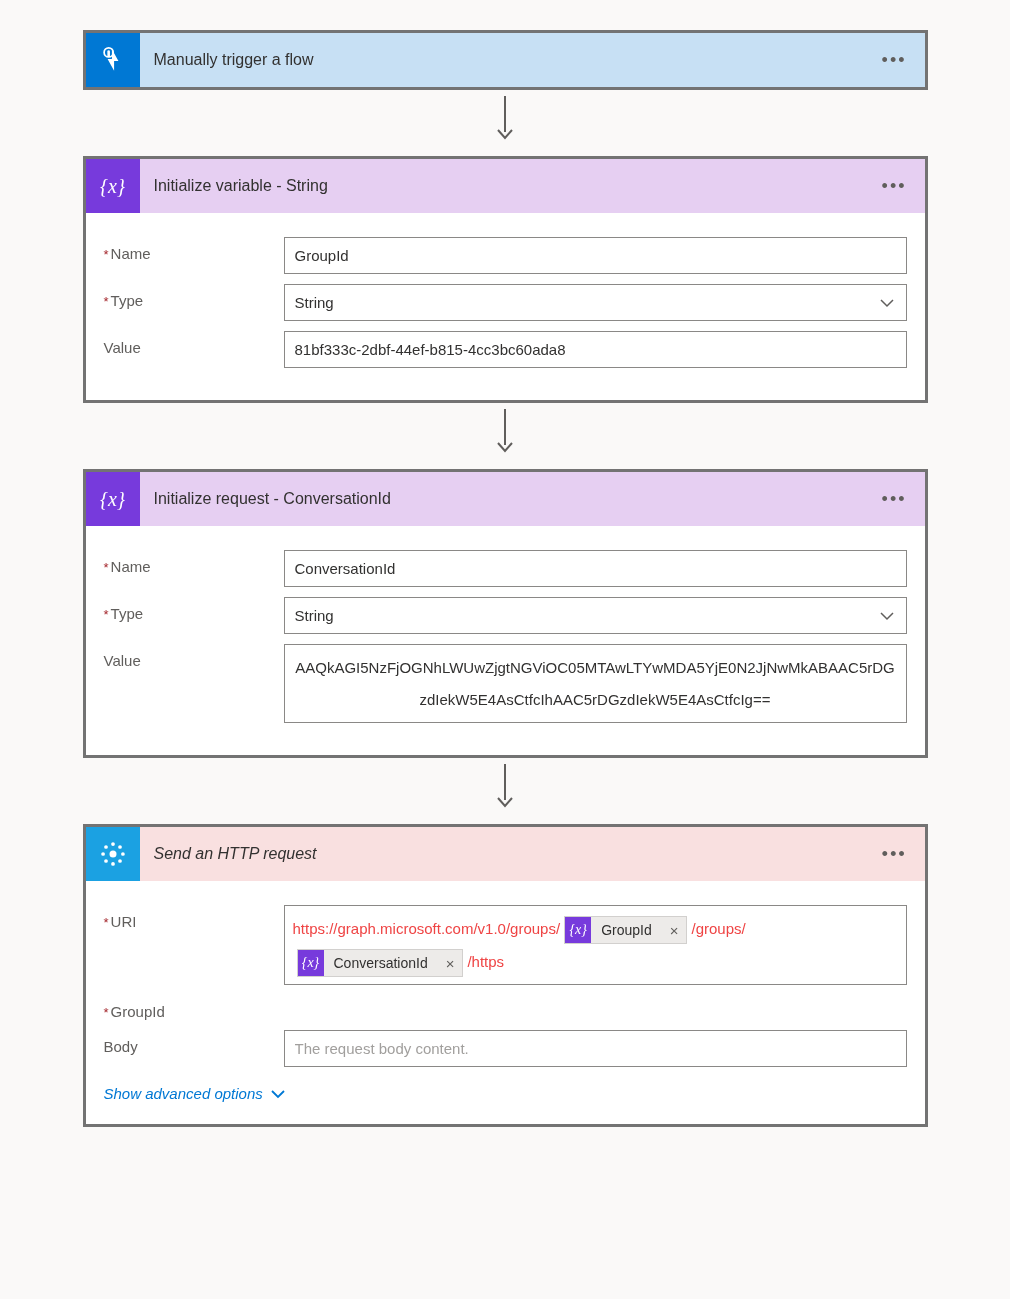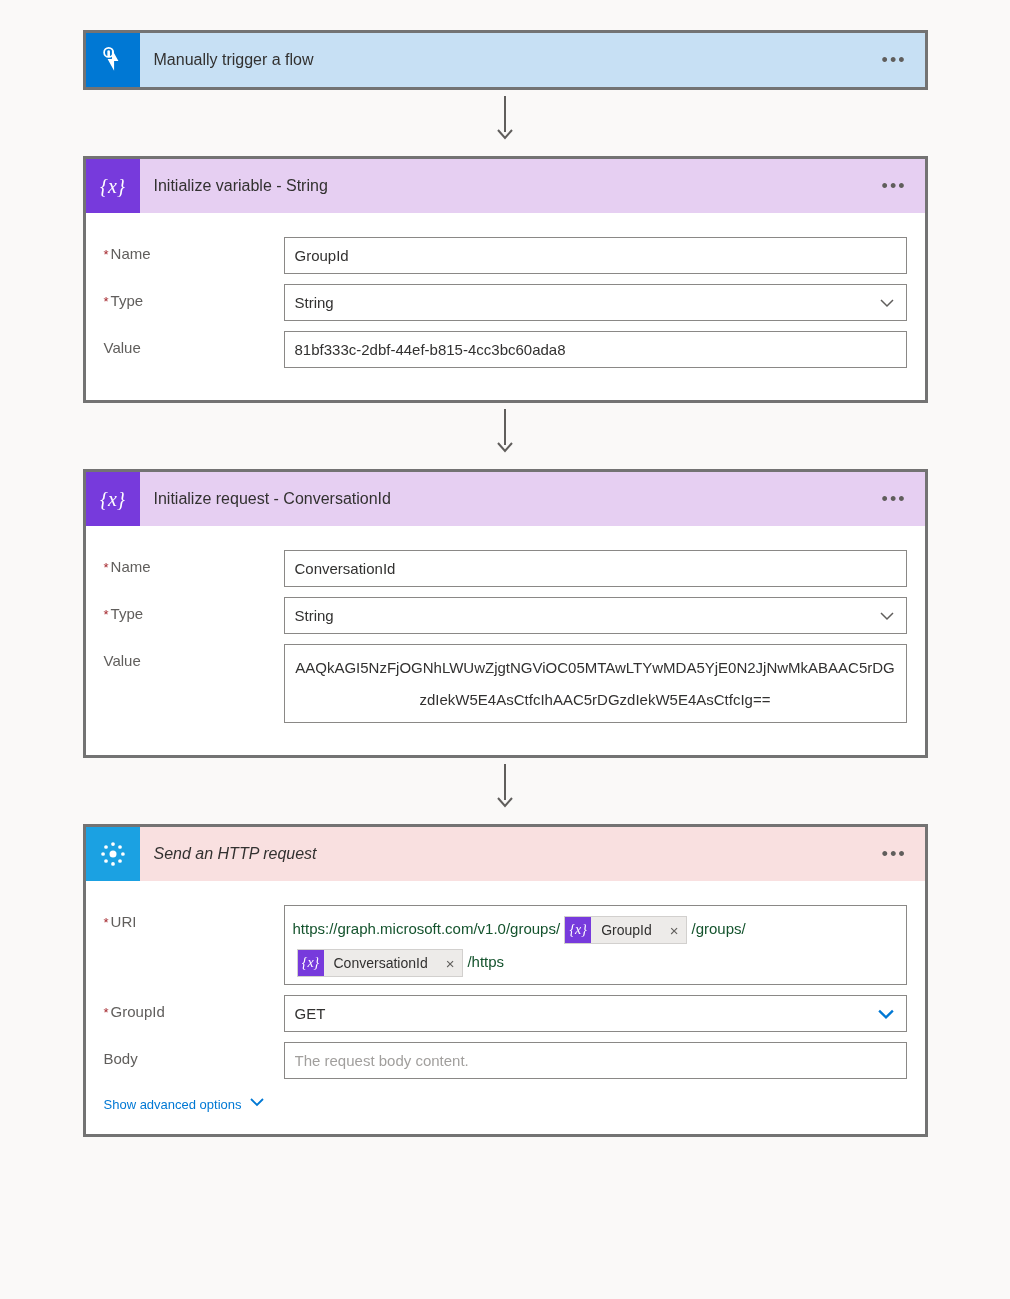--- a/index.html
+++ b/index.html
@@ -81,44 +81,46 @@
 .form-input.select { position:relative; padding-right:30px; }
 .chev { position:absolute; right:12px; top:50%; transform:translateY(-50%); }
 .chev svg { display:block; }
 .token-row {
   flex:1;
   border:1px solid #8a8886;
   padding:6px 8px;
   font-size:15px;
   line-height:2.2;
 }
-.token-row .txt { color:#14532d; }
+.token-row .txt { color:#ef4444; }
 .pill {
   display:inline-flex;
   align-items:center;
   background:#edebe9;
   border:1px solid #d2d0ce;
   height:28px;
   margin:0 4px;
   vertical-align:middle;
 }
 .pill-icon {
   width:26px;height:26px;
   background:#773adc;
   display:flex;align-items:center;justify-content:center;
   color:#fff;
 }
 .pill-label { padding:0 10px; font-size:14px; color:#323130; }
 .pill-x { padding:0 8px; color:#605e5c; font-size:15px; cursor:pointer; }
 .adv-link {
   color:#0078d4;
-  font-size:13px;
+  font-size:15px;
   padding:8px 0 0 0;
   display:flex;
+  align-items:center;
   cursor:pointer;
+  font-style:italic;
 }
 .adv-link svg { margin-left:8px; }
 .arrow-wrap { text-align:center; padding:6px 0 10px 0; }
 .arrow-wrap svg { display:inline-block; }
 .fx-icon { font-family:"Times New Roman",serif; font-style:italic; color:#fff; font-size:20px; }
 </style>
 </head>
 <body>
 
 <div class="flow-container">
@@ -256,28 +258,20 @@
               <span class="pill-icon">
                 <span style="font-family:'Times New Roman',serif;font-style:italic;font-size:14px;">{x}</span>
               </span>
               <span class="pill-label">ConversationId</span>
               <span class="pill-x">×</span>
             </span><span class="txt">/https</span>
         </div>
       </div>
       <div class="form-row">
         <div class="form-label req">GroupId</div>
-        <div class="form-input select">
-          <span>GET</span>
-          <span class="chev">
-            <svg width="16" height="12" viewBox="0 0 14 10">
-                <path d="M1 2 L7 8 L13 2" fill="none" stroke="#0078d4" stroke-width="2"></path>
-              </svg>
-          </span>
-        </div>
       </div>
       <div class="form-row">
         <div class="form-label">Body</div>
         <input class="form-input" placeholder="The request body content." style="">
       </div>
       <div class="adv-link">
         <span>Show advanced options</span>
         <svg width="14" height="10" viewBox="0 0 14 10">
             <path d="M1 2 L7 8 L13 2" fill="none" stroke="#0078d4" stroke-width="1.8"></path>
           </svg>

